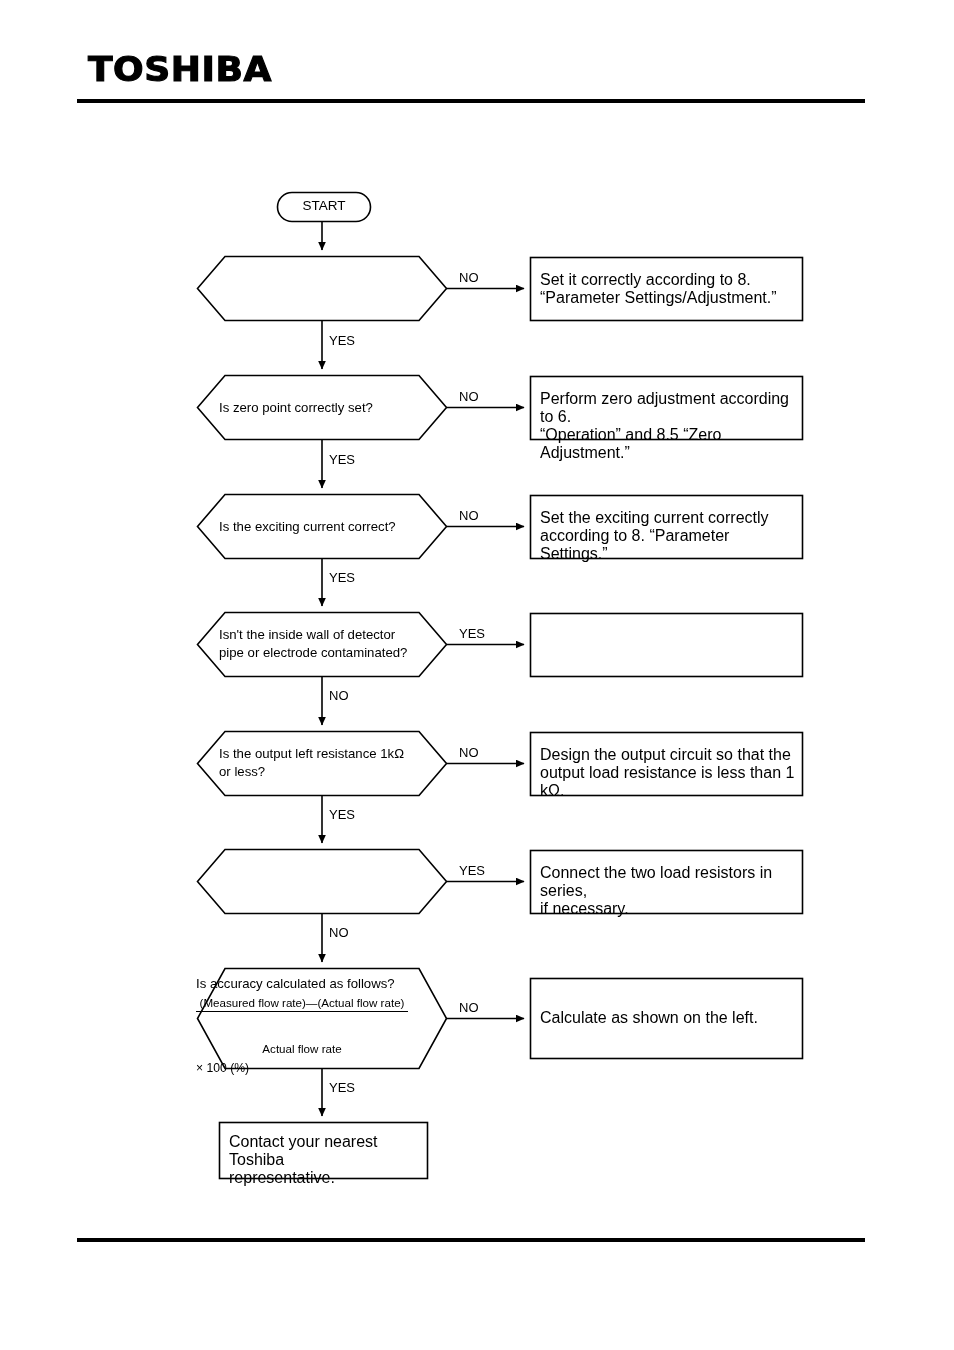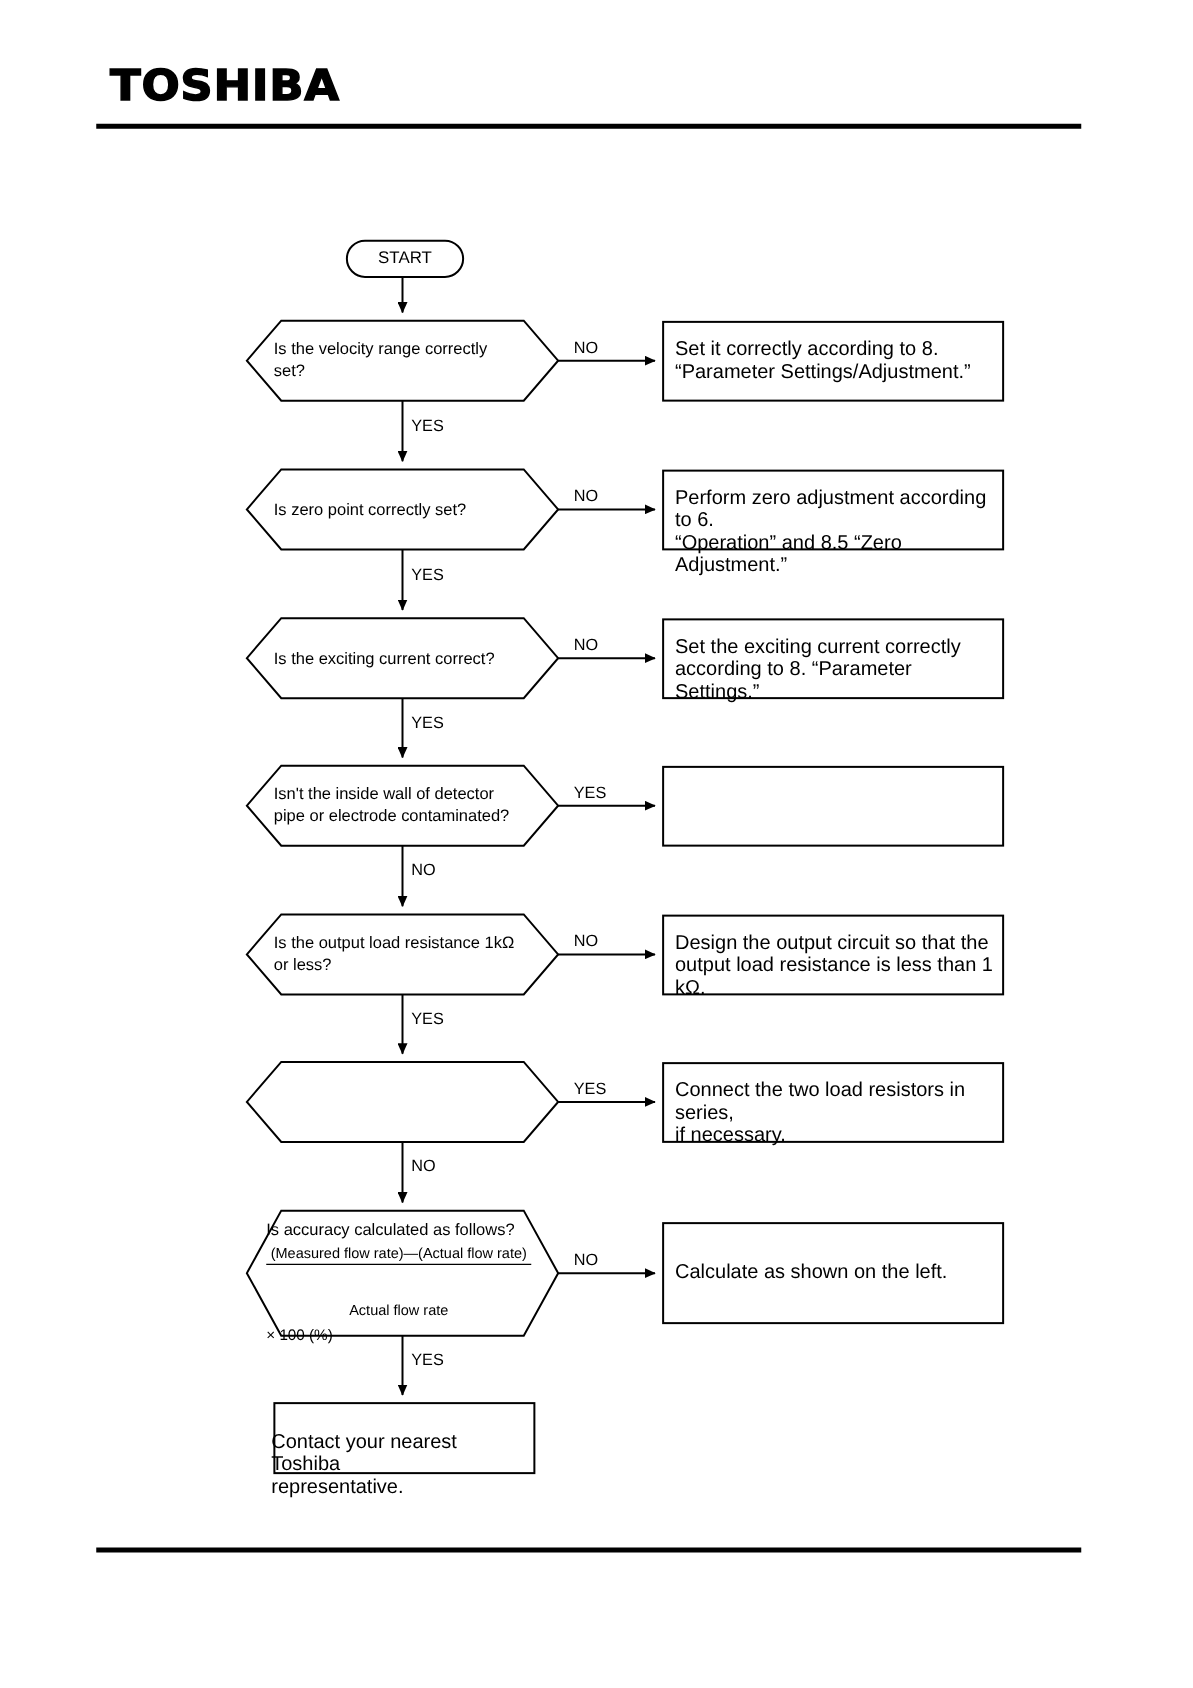--- a/index.html
+++ b/index.html
@@ -83,21 +83,21 @@
   }
   .edge-label {
     position: absolute;
     font-size: 13px;
     line-height: 15px;
   }
 
   
   .formula {
     position: absolute;
-    left: 213px;
+    left: 196px;
     top: 975px;
     width: 232px;
   }
   .formula .q {
     font-size: 13.2px;
     line-height: 17px;
     display: block;
   }
   .formula .frac {
     margin-top: 3px;
@@ -179,27 +179,25 @@
         <line x1="446.5" y1="526.5" x2="524" y2="526.5" marker-end="url(#arrowhead)"></line>
         <line x1="446.5" y1="644.5" x2="524" y2="644.5" marker-end="url(#arrowhead)"></line>
         <line x1="446.5" y1="763.5" x2="524" y2="763.5" marker-end="url(#arrowhead)"></line>
         <line x1="446.5" y1="881.5" x2="524" y2="881.5" marker-end="url(#arrowhead)"></line>
         <line x1="446.5" y1="1018.5" x2="524" y2="1018.5" marker-end="url(#arrowhead)"></line>
       </g>
     </svg>
 
     <div class="start-label">START</div>
 
-    <div class="hex-text" style="left:219px; top:270px; width:215px;">Is the velocity range correctly
-set?</div>
     <div class="hex-text" style="left:219px; top:399px; width:215px;">Is zero point correctly set?</div>
     <div class="hex-text" style="left:219px; top:518px; width:215px;">Is the exciting current correct?</div>
     <div class="hex-text" style="left:219px; top:626px; width:218px;">Isn't the inside wall of detector
 pipe or electrode contaminated?</div>
-    <div class="hex-text" style="left:219px; top:745px; width:218px;">Is the output load resistance 1kΩ
+    <div class="hex-text" style="left:219px; top:745px; width:218px;">Is the output left resistance 1kΩ
 or less?</div>
 
     <div class="formula">
       <span class="q">Is accuracy calculated as follows?</span>
       <div class="frac">
         <div class="num">(Measured flow rate)—(Actual flow rate)</div>
         <div class="den">Actual flow rate</div>
       </div>
       <span class="tail">× 100 (%)</span>
     </div>
@@ -209,21 +207,21 @@
     <div class="box-text" style="left:540px; top:390px; width:256px;">Perform zero adjustment according to 6.
 “Operation” and 8.5 “Zero Adjustment.”</div>
     <div class="box-text" style="left:540px; top:509px; width:256px;">Set the exciting current correctly
 according to 8. “Parameter Settings.”</div>
     <div class="box-text" style="left:540px; top:746px; width:258px;">Design the output circuit so that the
 output load resistance is less than 1 kΩ.</div>
     <div class="box-text" style="left:540px; top:864px; width:258px;">Connect the two load resistors in series,
 if necessary.</div>
     <div class="box-text" style="left:540px; top:1009px; width:256px;">Calculate as shown on the left.</div>
 
-    <div class="box-text" style="left:217px; top:1133px; width:195px;margin-top:12px;">Contact your nearest Toshiba
+    <div class="box-text" style="left:229px; top:1133px; width:195px;">Contact your nearest Toshiba
 representative.</div>
 
     <div class="edge-label" style="left:459px; top:270px;">NO</div>
     <div class="edge-label" style="left:459px; top:389px;">NO</div>
     <div class="edge-label" style="left:459px; top:508px;">NO</div>
     <div class="edge-label" style="left:459px; top:626px;">YES</div>
     <div class="edge-label" style="left:459px; top:745px;">NO</div>
     <div class="edge-label" style="left:459px; top:863px;">YES</div>
     <div class="edge-label" style="left:459px; top:1000px;">NO</div>
 

